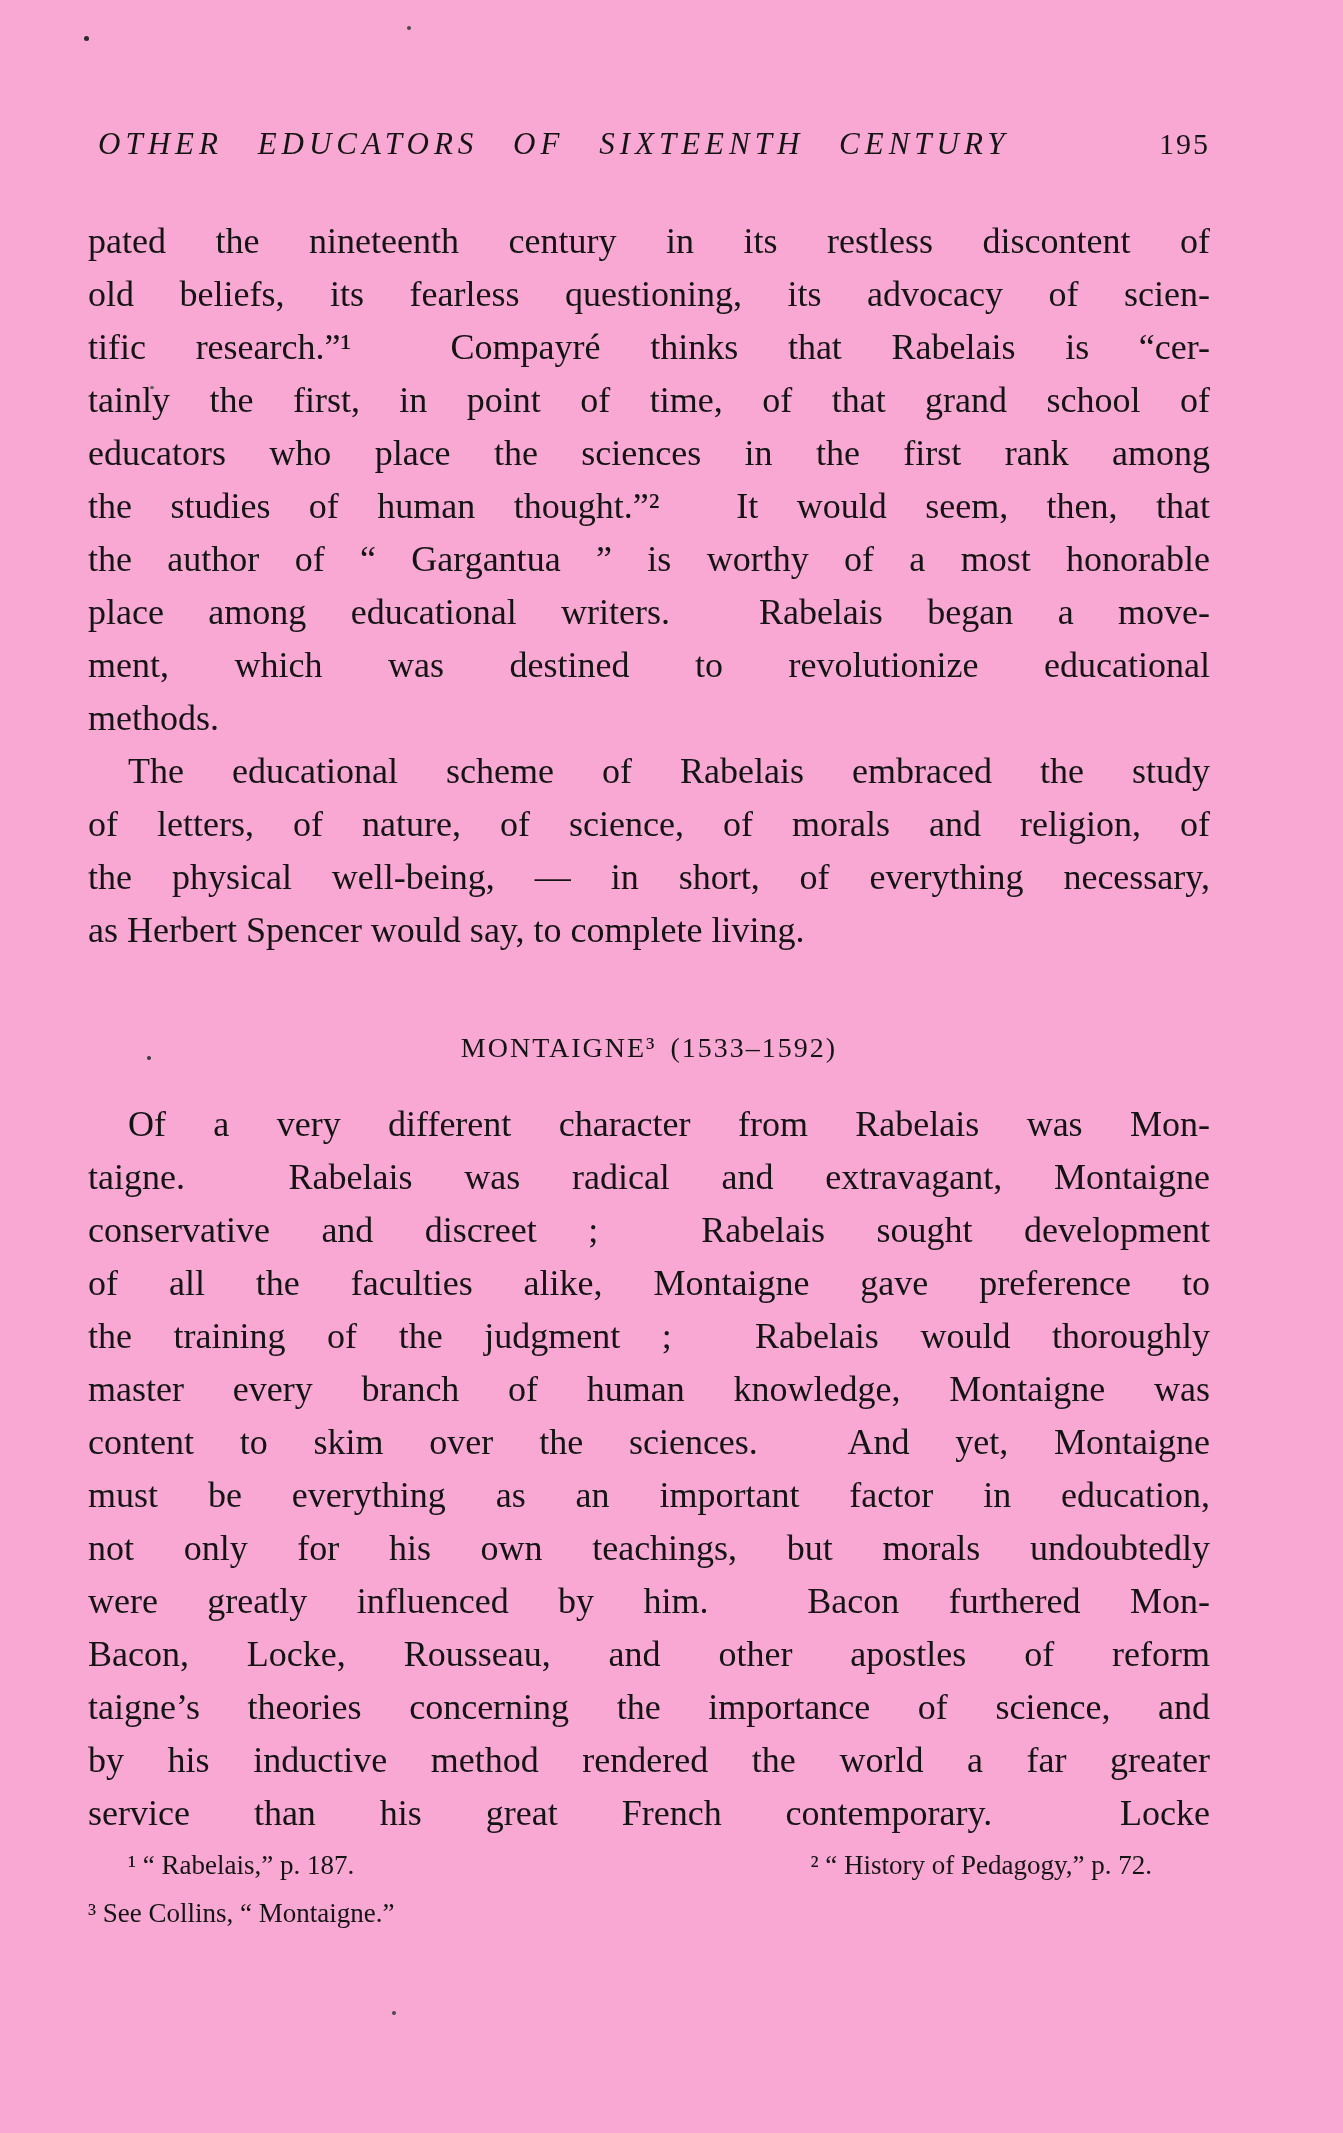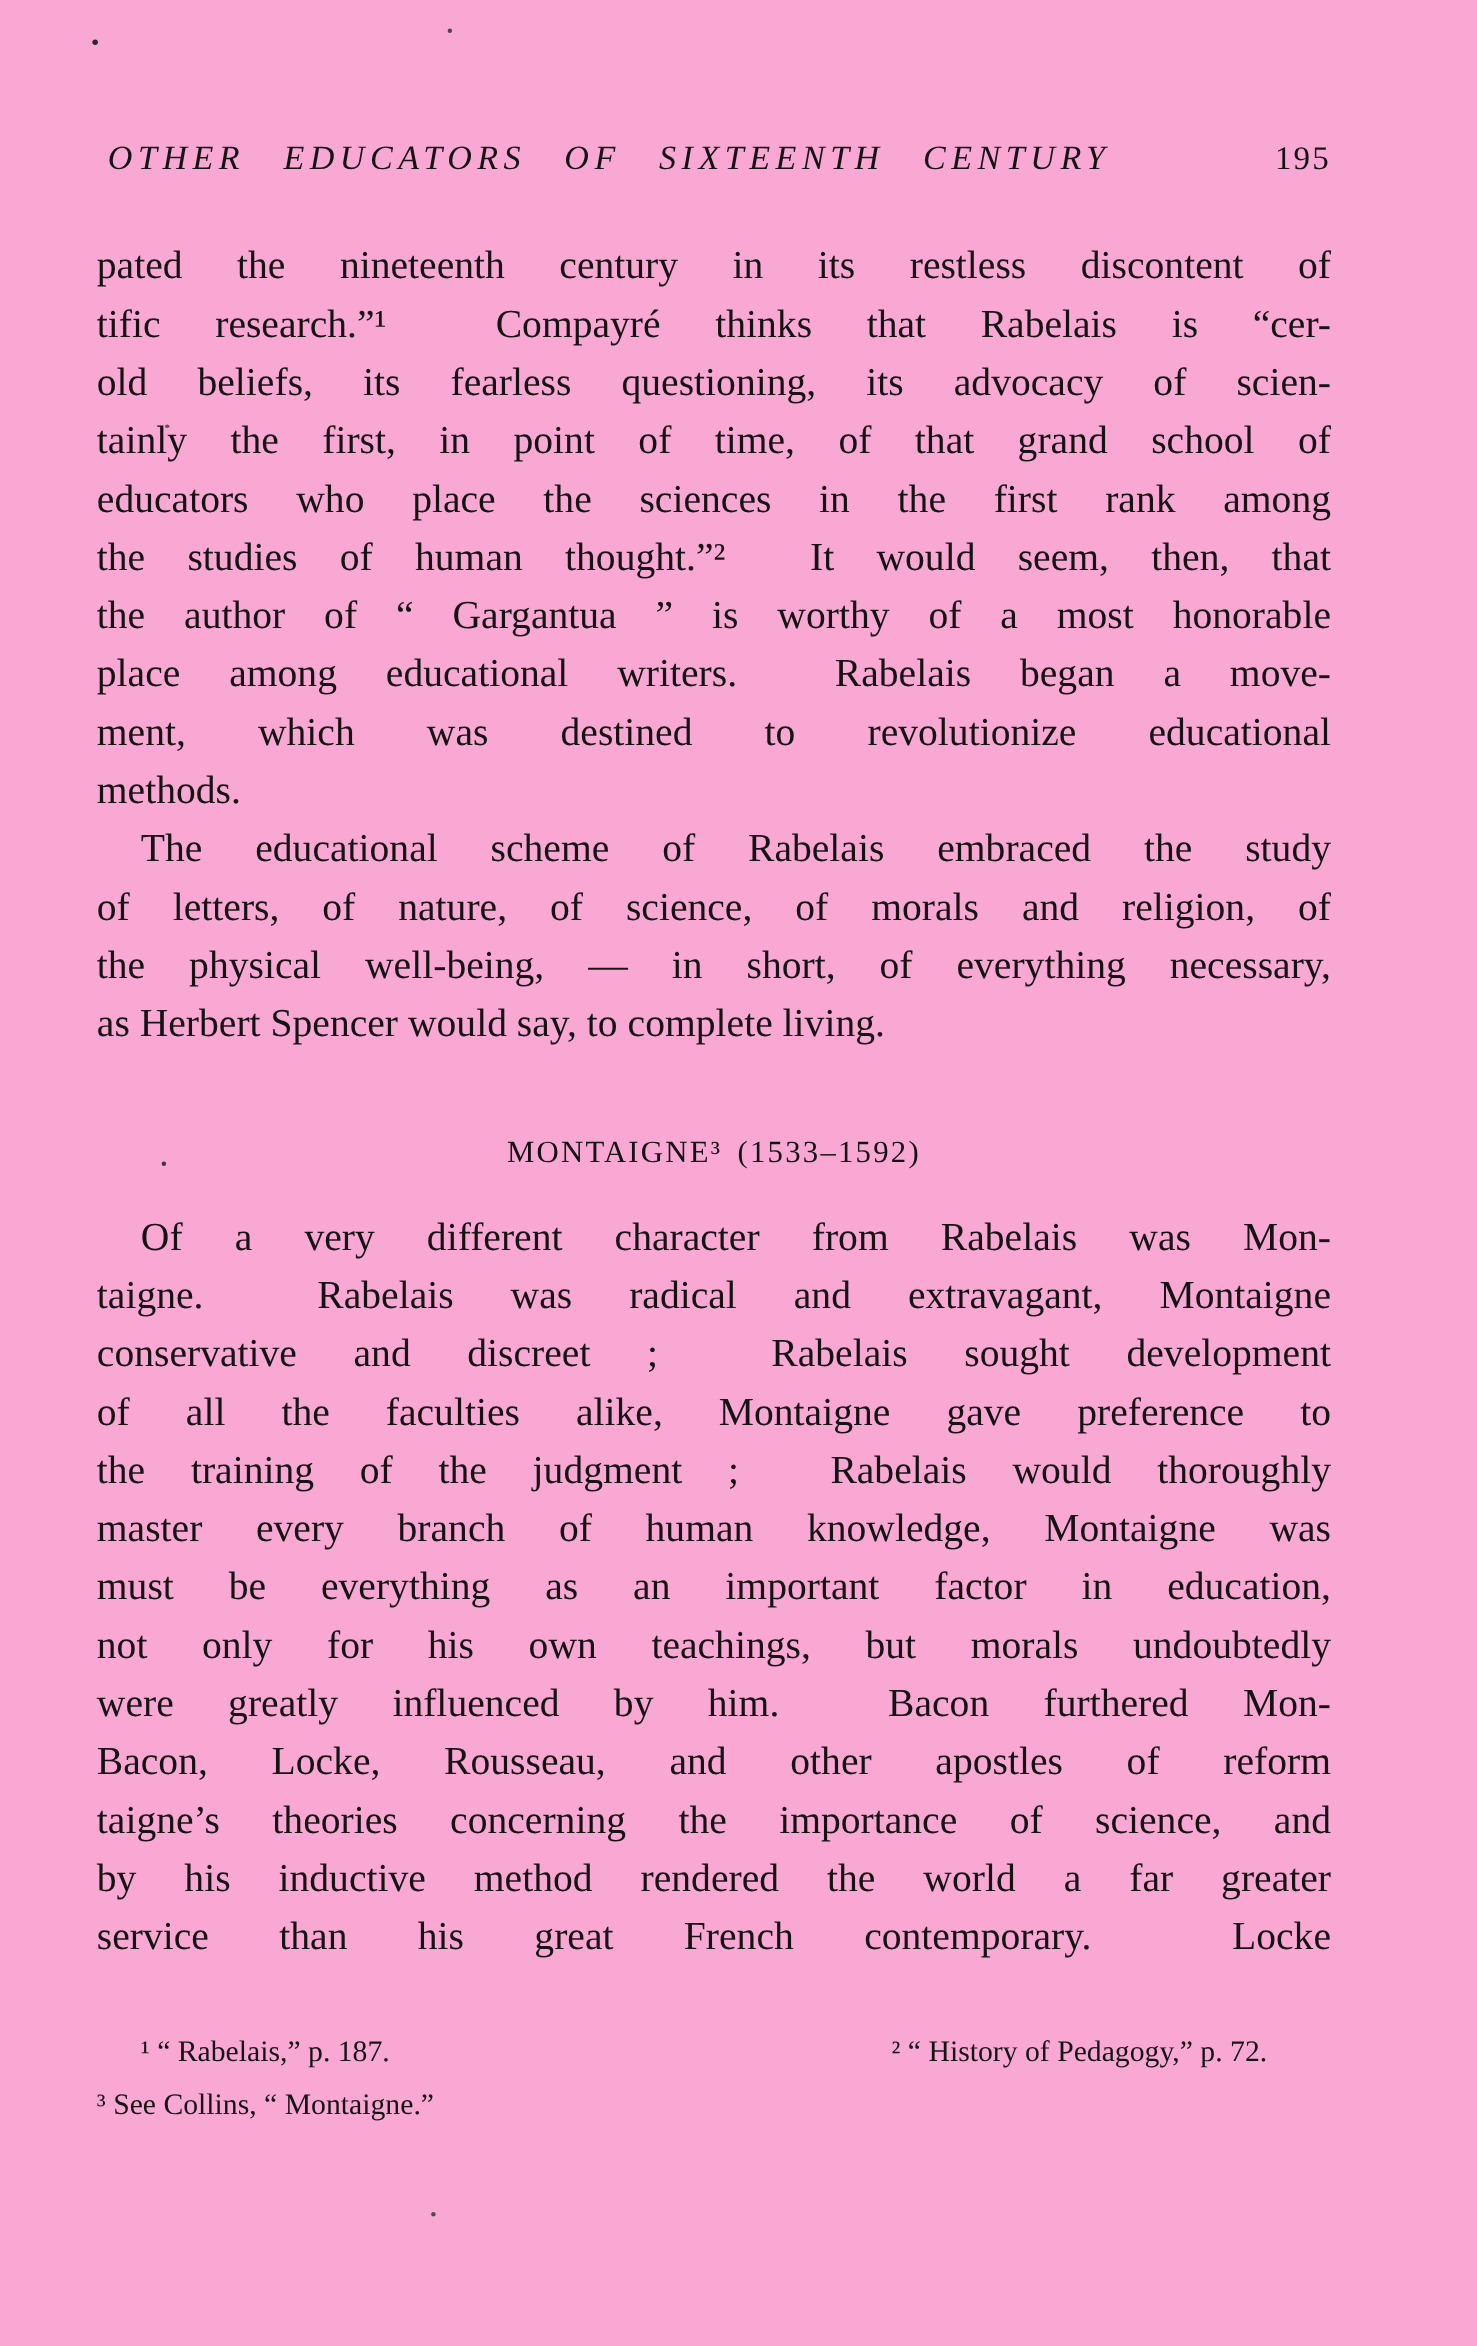--- a/index.html
+++ b/index.html
@@ -73,22 +73,22 @@
   <span class="speck s5"></span>
 
   <header class="running-head">
     <span class="head-title">OTHER EDUCATORS OF SIXTEENTH CENTURY</span>
     <span class="head-page">195</span>
   </header>
 
   <div class="zone" id="zone-top">
       <div class="para">
         <div class="line">pated the nineteenth century in its restless discontent of</div>
+        <div class="line">old beliefs, its fearless questioning, its advocacy of scien-</div>
         <div class="line">tific research.”¹  Compayré thinks that Rabelais is “cer-</div>
-        <div class="line">old beliefs, its fearless questioning, its advocacy of scien-</div>
         <div class="line">tainly the first, in point of time, of that grand school of</div>
         <div class="line">educators who place the sciences in the first rank among</div>
         <div class="line">the studies of human thought.”²  It would seem, then, that</div>
         <div class="line">the author of “ Gargantua ” is worthy of a most honorable</div>
         <div class="line">place among educational writers.  Rabelais began a move-</div>
         <div class="line">ment, which was destined to revolutionize educational</div>
         <div class="line no-j">methods.</div>
       </div>
       <div class="para">
         <div class="line indent">The educational scheme of Rabelais embraced the study</div>
@@ -101,20 +101,21 @@
   <h2 class="section-heading">MONTAIGNE³ (1533–1592)</h2>
 
   <div class="zone" id="zone-bottom">
       <div class="para">
         <div class="line indent">Of a very different character from Rabelais was Mon-</div>
         <div class="line">taigne.  Rabelais was radical and extravagant, Montaigne</div>
         <div class="line">conservative and discreet ;  Rabelais sought development</div>
         <div class="line">of all the faculties alike, Montaigne gave preference to</div>
         <div class="line">the training of the judgment ;  Rabelais would thoroughly</div>
         <div class="line">master every branch of human knowledge, Montaigne was</div>
+        <div class="line">content to skim over the sciences.  And yet, Montaigne</div>
         <div class="line">must be everything as an important factor in education,</div>
         <div class="line">not only for his own teachings, but morals undoubtedly</div>
         <div class="line">were greatly influenced by him.  Bacon furthered Mon-</div>
         <div class="line">Bacon, Locke, Rousseau, and other apostles of reform</div>
         <div class="line">taigne’s theories concerning the importance of science, and</div>
         <div class="line">by his inductive method rendered the world a far greater</div>
         <div class="line">service than his great French contemporary.  Locke</div>
       </div>
     </div>
 

